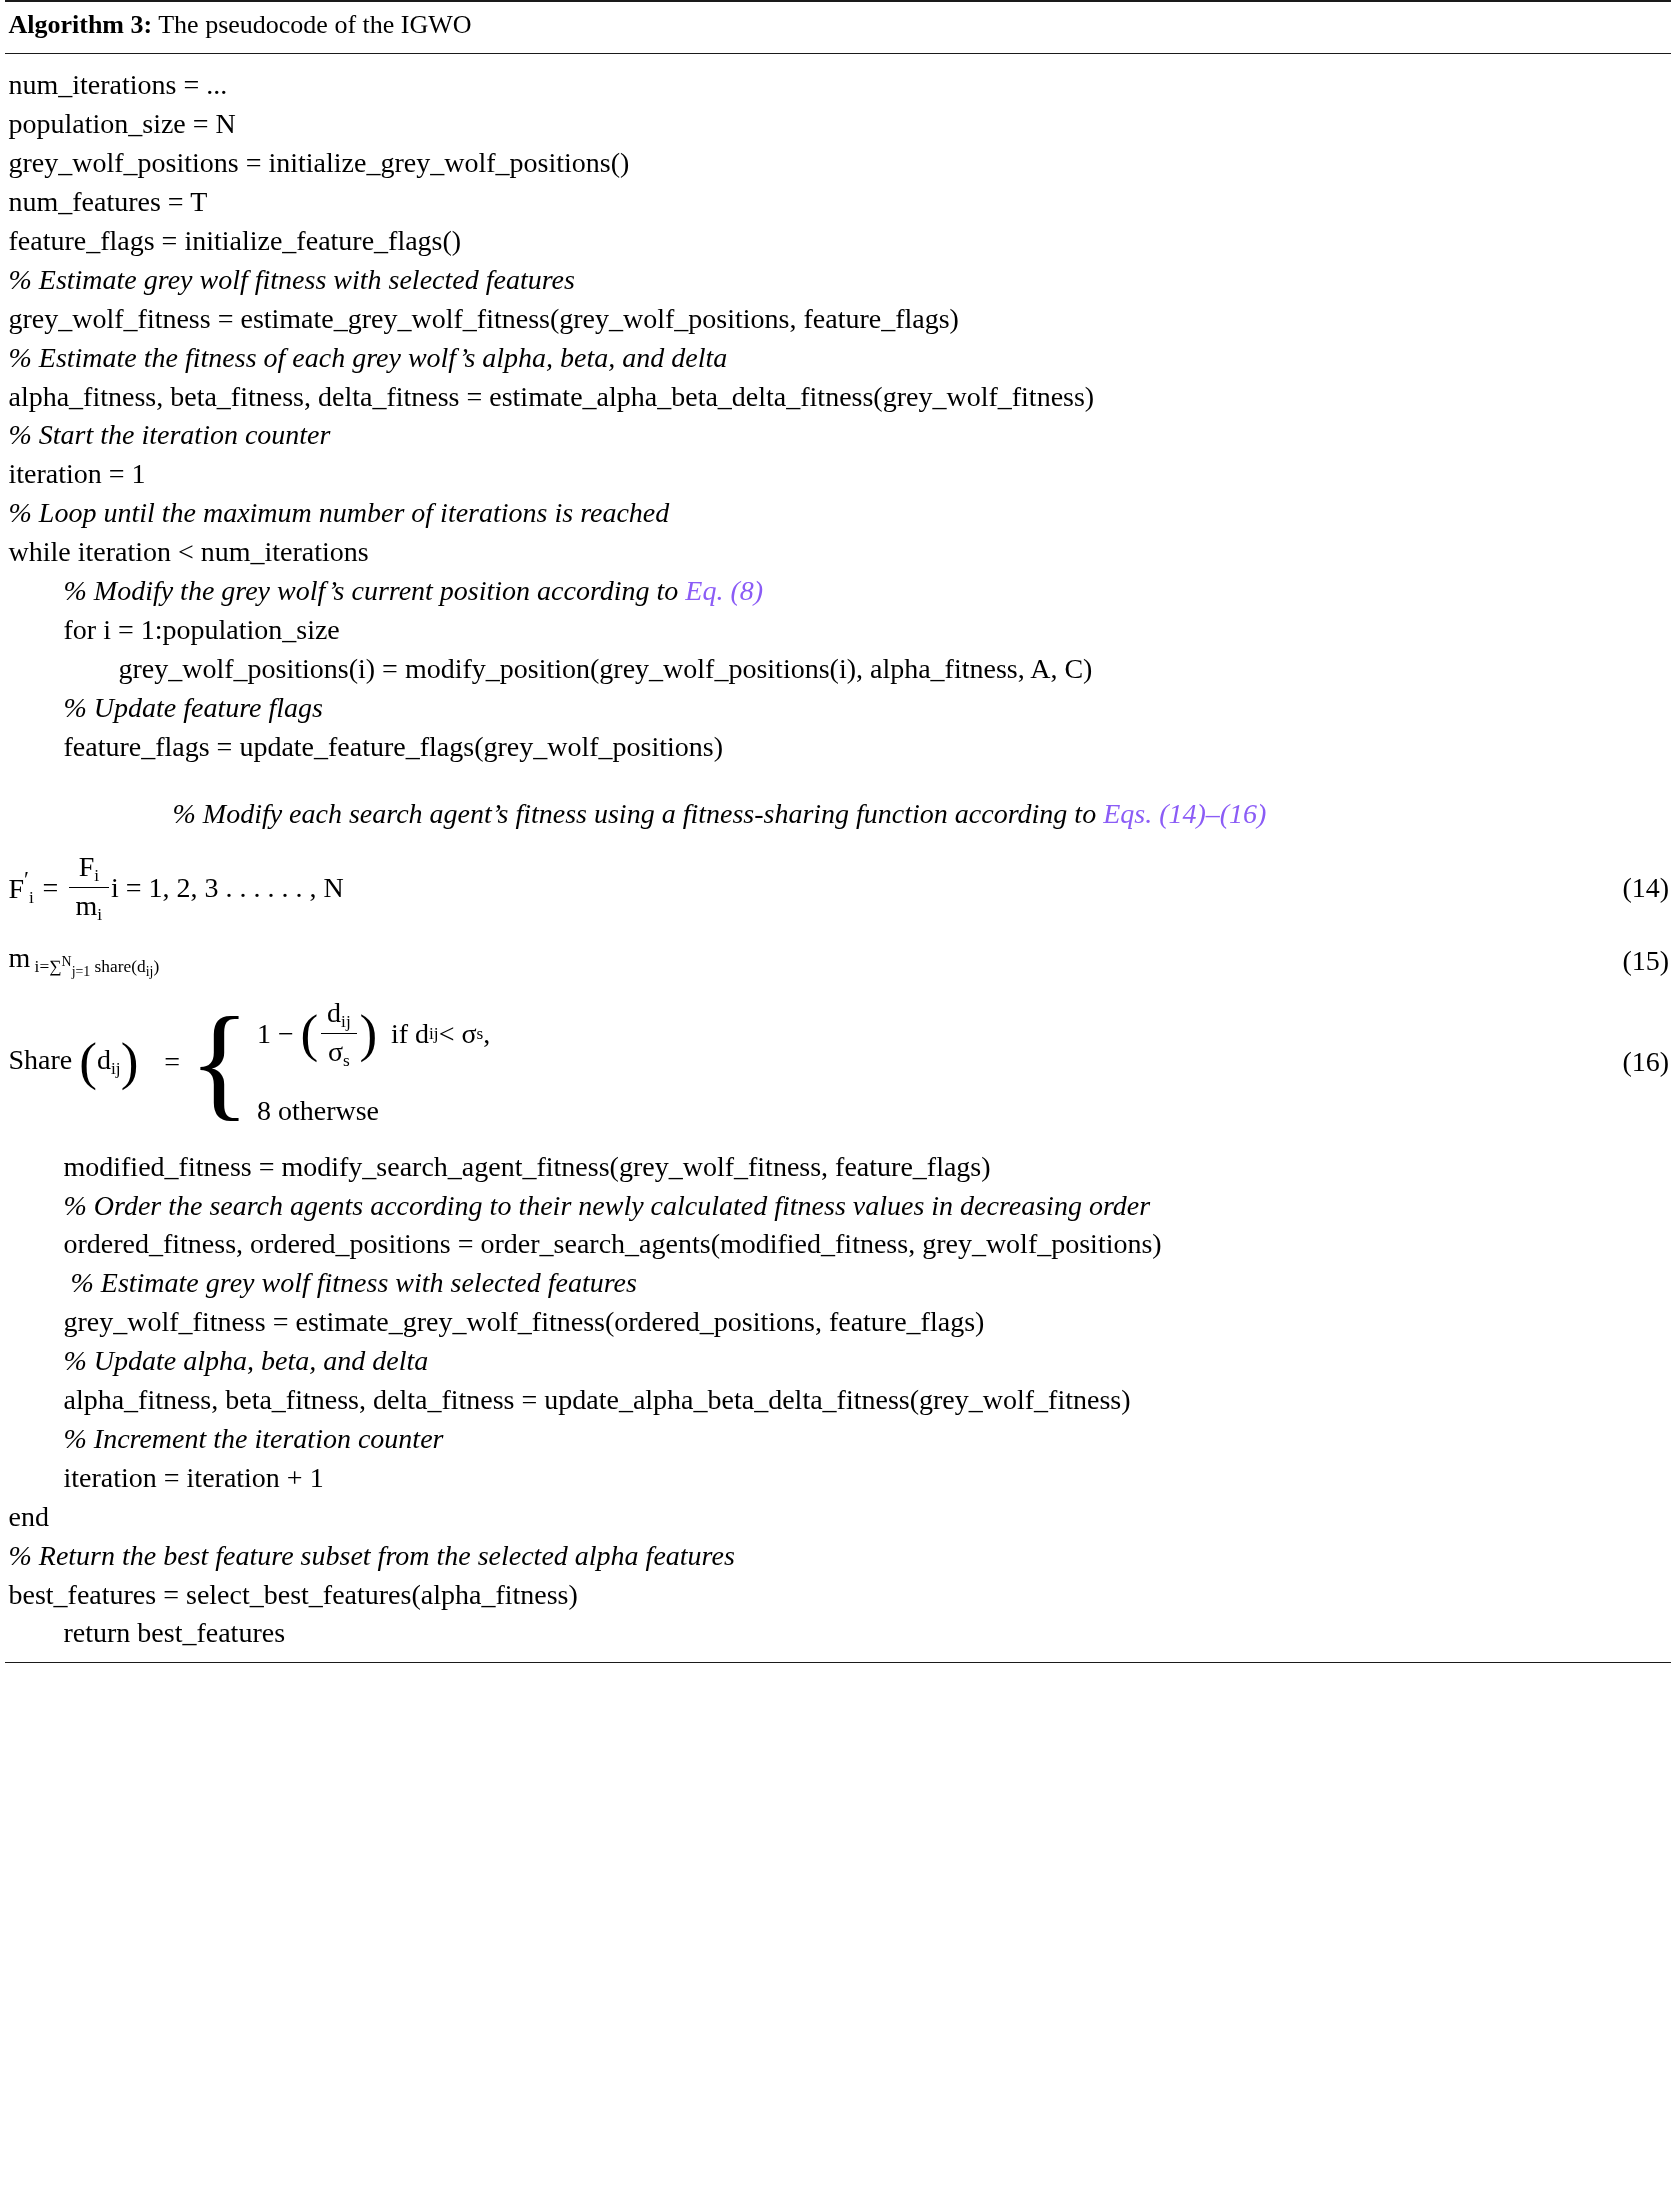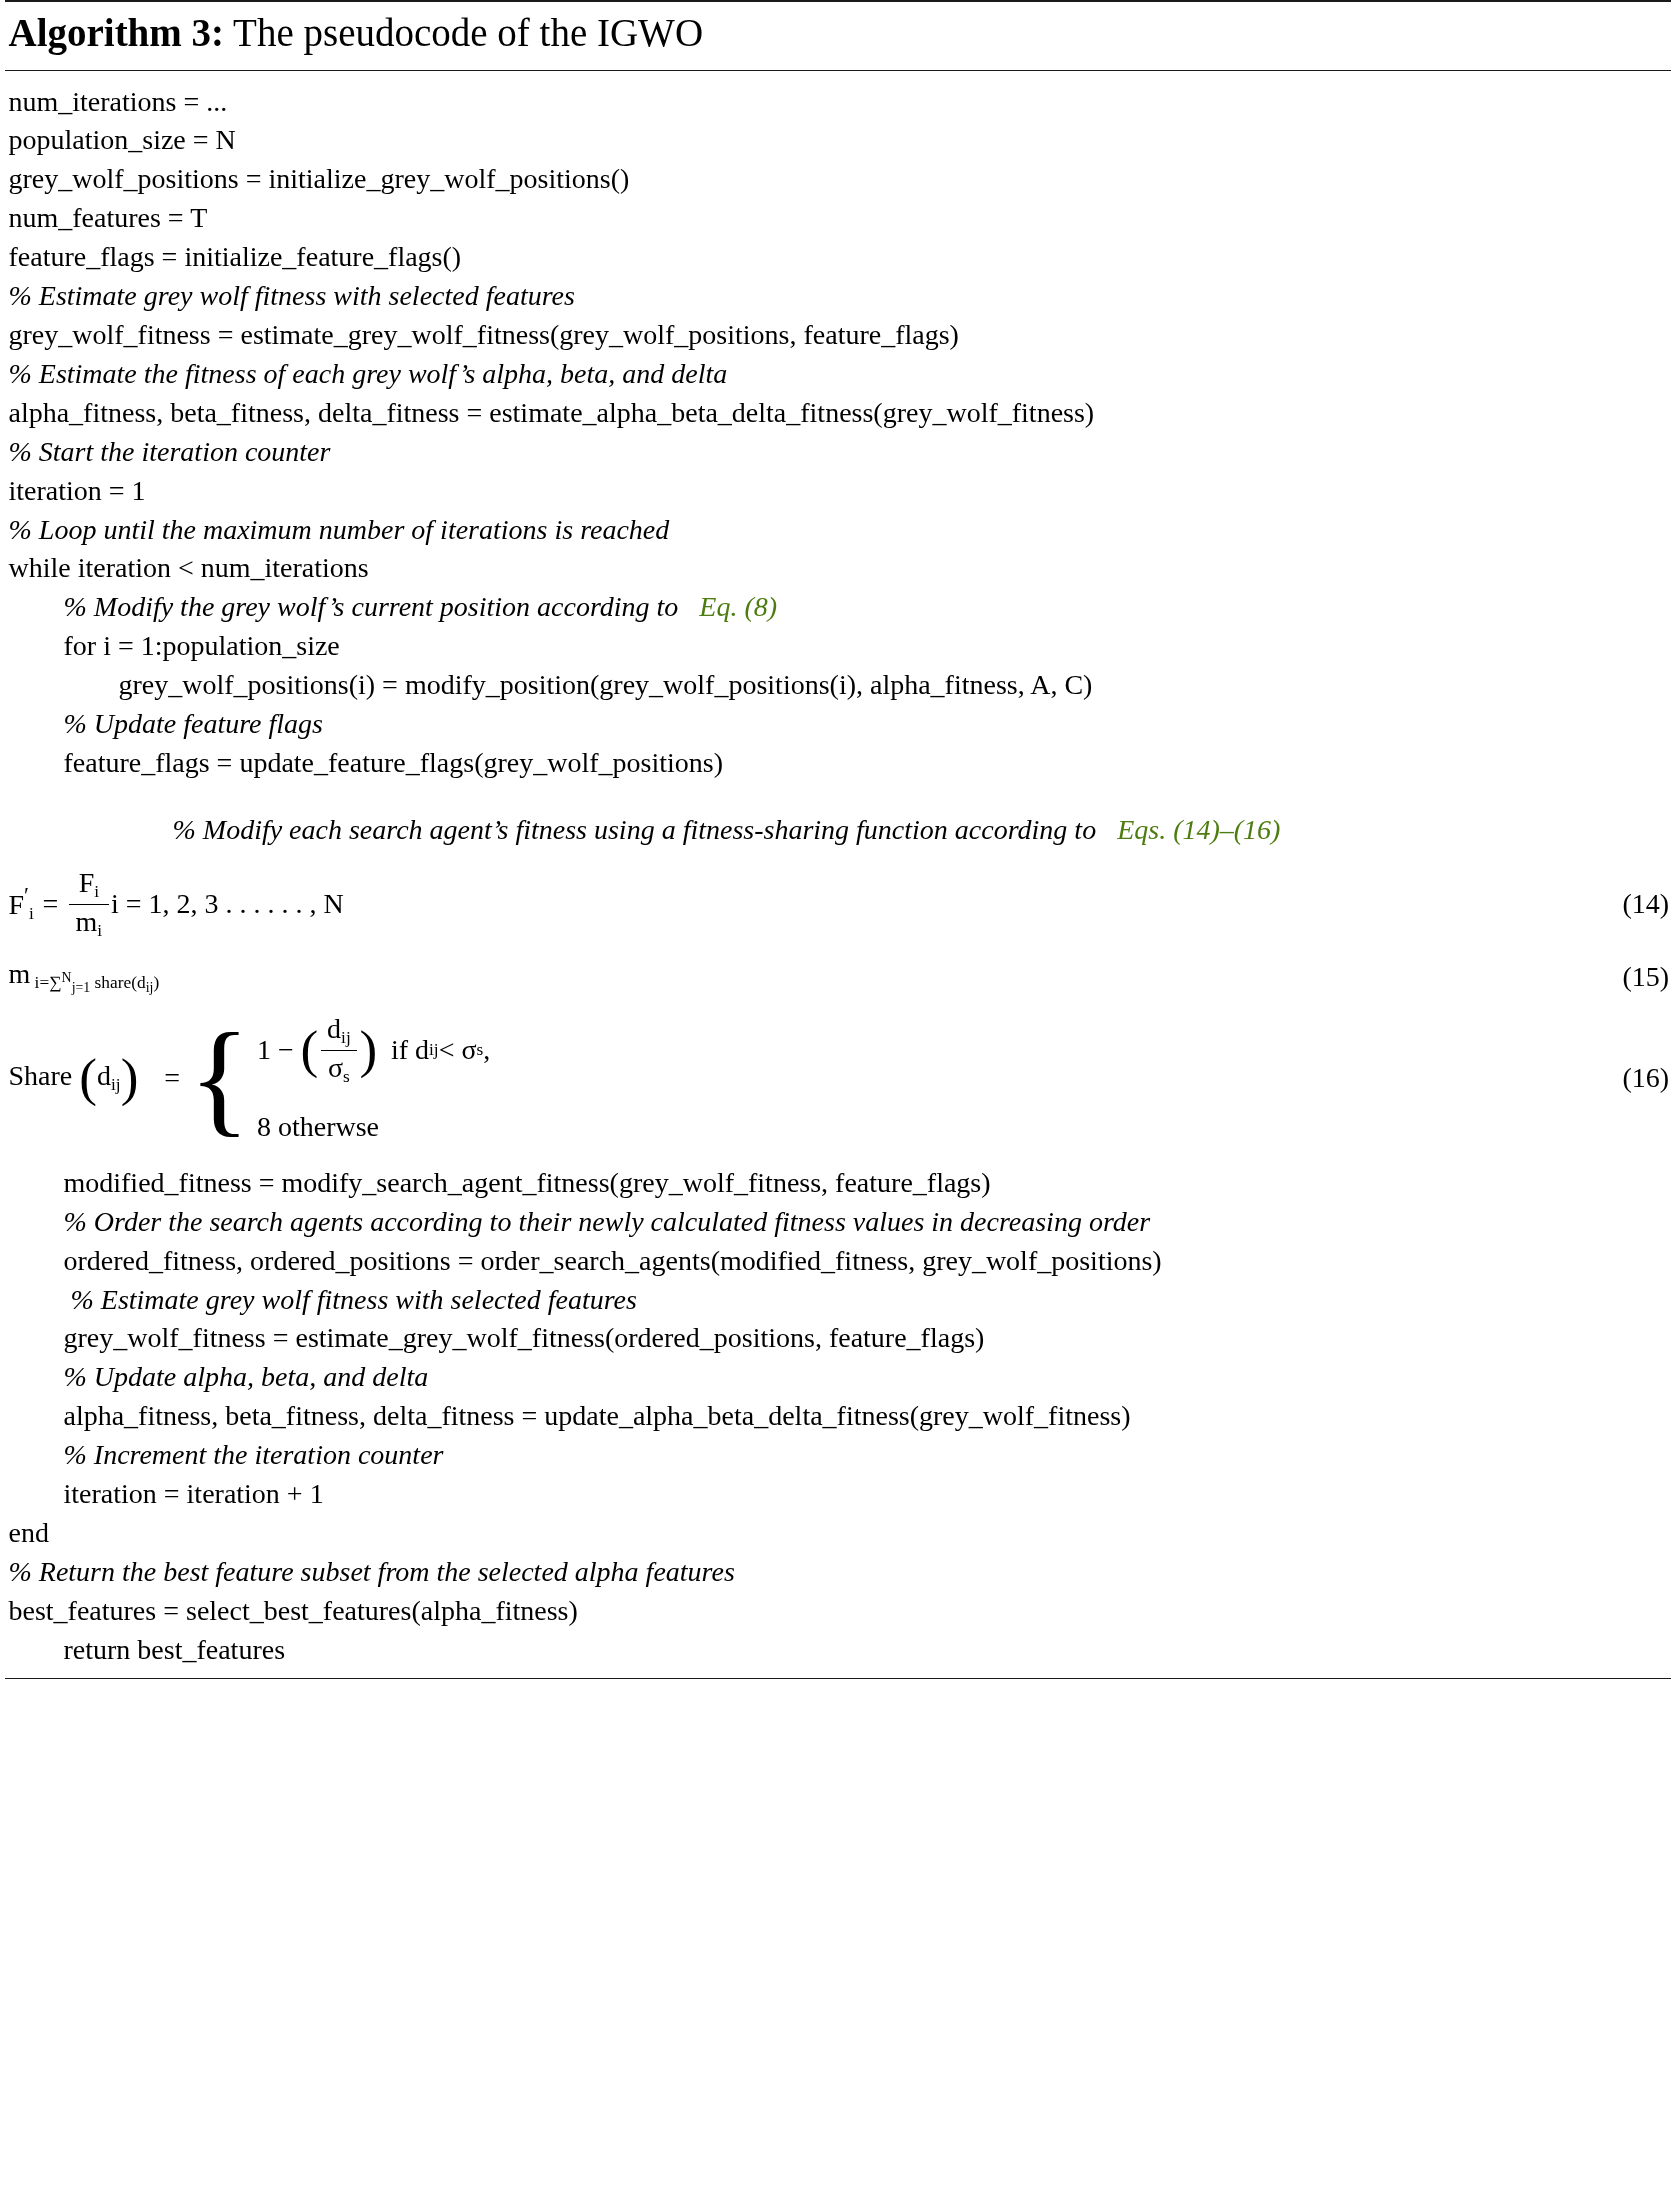--- a/index.html
+++ b/index.html
@@ -11,21 +11,21 @@
     width: 1676px;
     font-family: "Liberation Serif", "DejaVu Serif", serif;
     color: #000000;
   }
   .algo-box {
     width: 1676px;
     box-sizing: border-box;
     padding: 0 5.1px 0 5.1px;
   }
   .algo-header {
-    font-size: 39px;
+    font-size: 26px;
     padding: 6.8px 0 12px 3.4px;
     line-height: 1.25;
   }
   .algo-header .algo-label {
     font-weight: bold;
   }
   .rule {
     border-top: 2.6px solid #1a1a1a;
     width: 100%;
   }
@@ -39,22 +39,21 @@
     white-space: pre-wrap;
     min-height: 1em;
   }
   .line.comment {
     font-style: italic;
   }
   .indent-1 { padding-left: 55px; }
   .indent-2 { padding-left: 110px; }
   .indent-3 { padding-left: 164px; }
   .eqref {
-    color: #4d7c0f;
-    margin-left: 14px;
+    color: #8b5cf6;
   }
   
   .eq-block {
     display: flex;
     align-items: center;
     width: 100%;
     padding: 8.6px 3.4px 8.6px 3.4px;
     font-size: 28px;
   }
   .eq-body {

